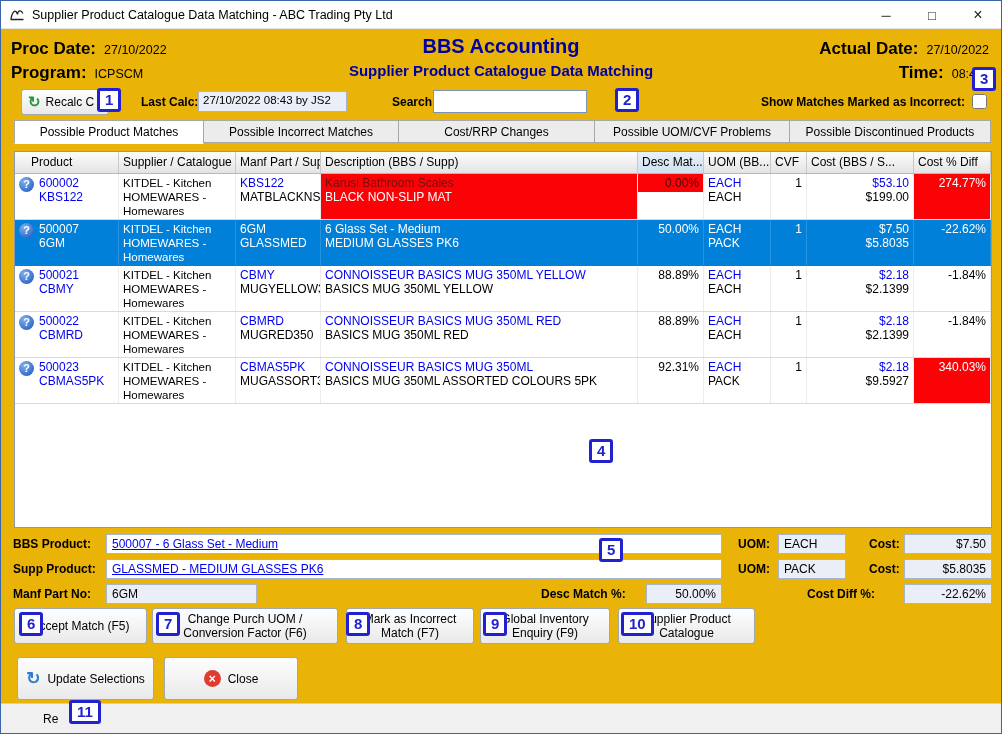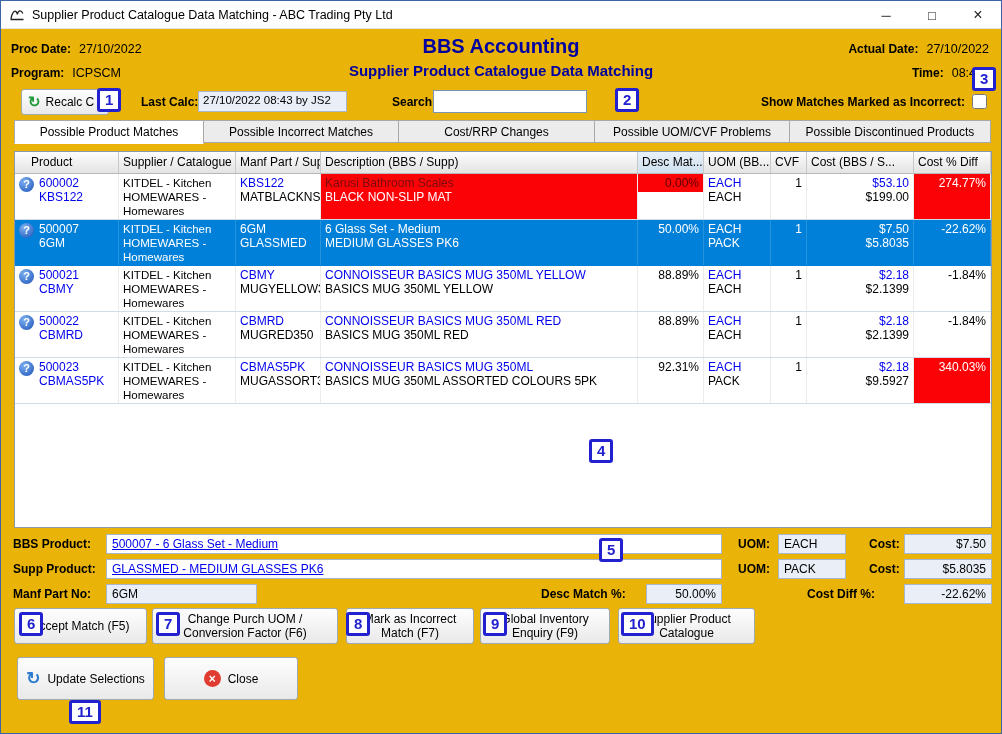--- a/index.html
+++ b/index.html
@@ -8,21 +8,21 @@
   .window { position:relative; width:1002px; height:734px; background:#eab308; border:1px solid #3a66a8; overflow:hidden; }
 
   
   .titlebar { position:absolute; top:0; left:0; right:0; height:28px; background:#ffffff; display:flex; align-items:center; border-bottom:1px solid #e4e4e4; }
   .titlebar .app-icon { margin:0 7px 0 8px; display:flex; }
   .titlebar .wtitle { font-size:12.5px; color:#000; }
   .wcontrols { position:absolute; right:0; top:0; height:28px; display:flex; }
   .wbtn { width:46px; height:28px; display:flex; align-items:center; justify-content:center; font-size:13px; color:#222; cursor:default; }
 
   
-  .hdr-label { font-weight:bold; font-size:12px; color:#000; }
+  .hdr-label { font-weight:bold; font-size:17px; color:#000; }
   .hdr-val { font-size:12.5px; color:#000; }
   .proc-date { position:absolute; left:10px; top:38px; }
   .program { position:absolute; left:10px; top:62px; }
   .app-title { position:absolute; left:0; right:0; top:34px; text-align:center; font-size:20px; font-weight:bold; color:#0000a0; }
   .screen-title { position:absolute; left:0; right:0; top:61px; text-align:center; font-size:15px; font-weight:bold; color:#0000a0; }
   .actual-date { position:absolute; right:12px; top:38px; }
   .time-row { position:absolute; right:18px; top:62px; }
   .hgap { display:inline-block; width:8px; }
 
   
@@ -346,20 +346,23 @@
 
   <div class="btn bottom-btn" style="left:16px; width:137px;">
     <span class="upd-icon">↻</span>
     <span>Update Selections</span>
   </div>
   <div class="btn bottom-btn" style="left:163px; width:134px;">
     <span class="close-icon">×</span>
     <span>Close</span>
   </div>
 
+  <div class="statusbar">
+    <span>Re</span>
+  </div>
 
   <div class="ann" style="left:96px; top:87px;">1</div>
   <div class="ann" style="left:614px; top:87px;">2</div>
   <div class="ann" style="left:971px; top:66px;">3</div>
   <div class="ann" style="left:588px; top:438px;">4</div>
   <div class="ann" style="left:598px; top:537px;">5</div>
   <div class="ann" style="left:18px; top:611px;">6</div>
   <div class="ann" style="left:155px; top:611px;">7</div>
   <div class="ann" style="left:345px; top:611px;">8</div>
   <div class="ann" style="left:482px; top:611px;">9</div>

